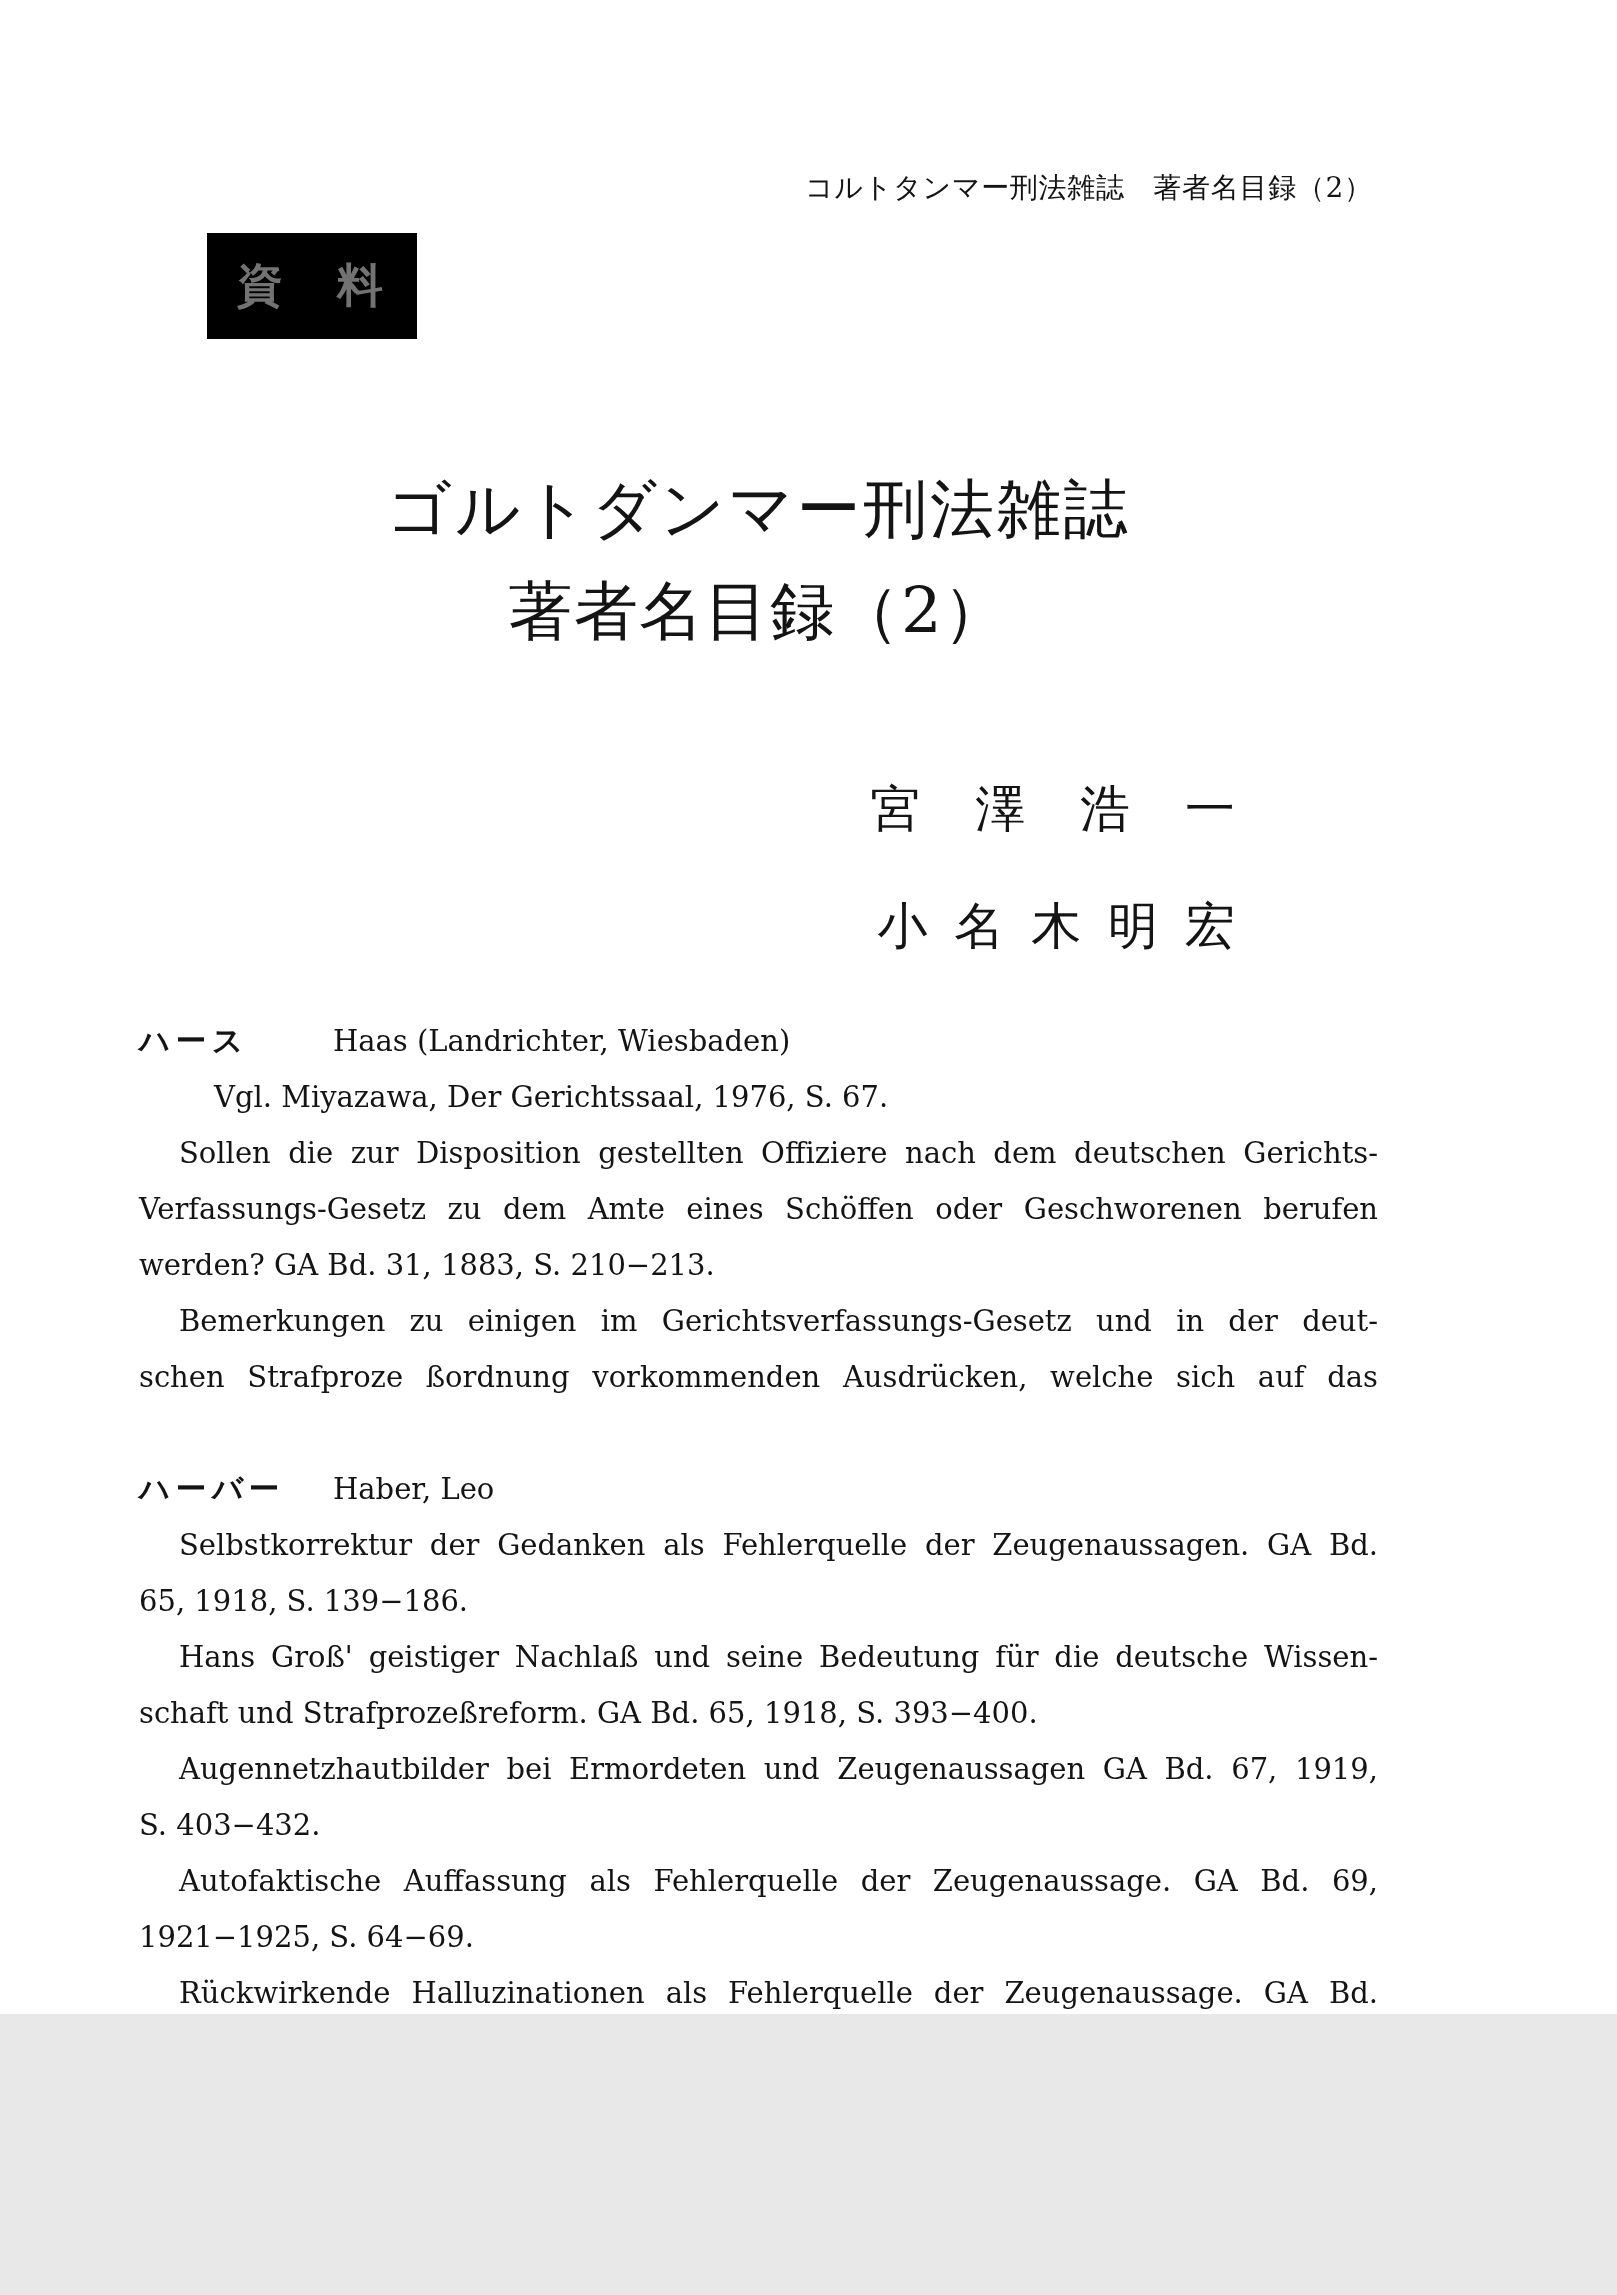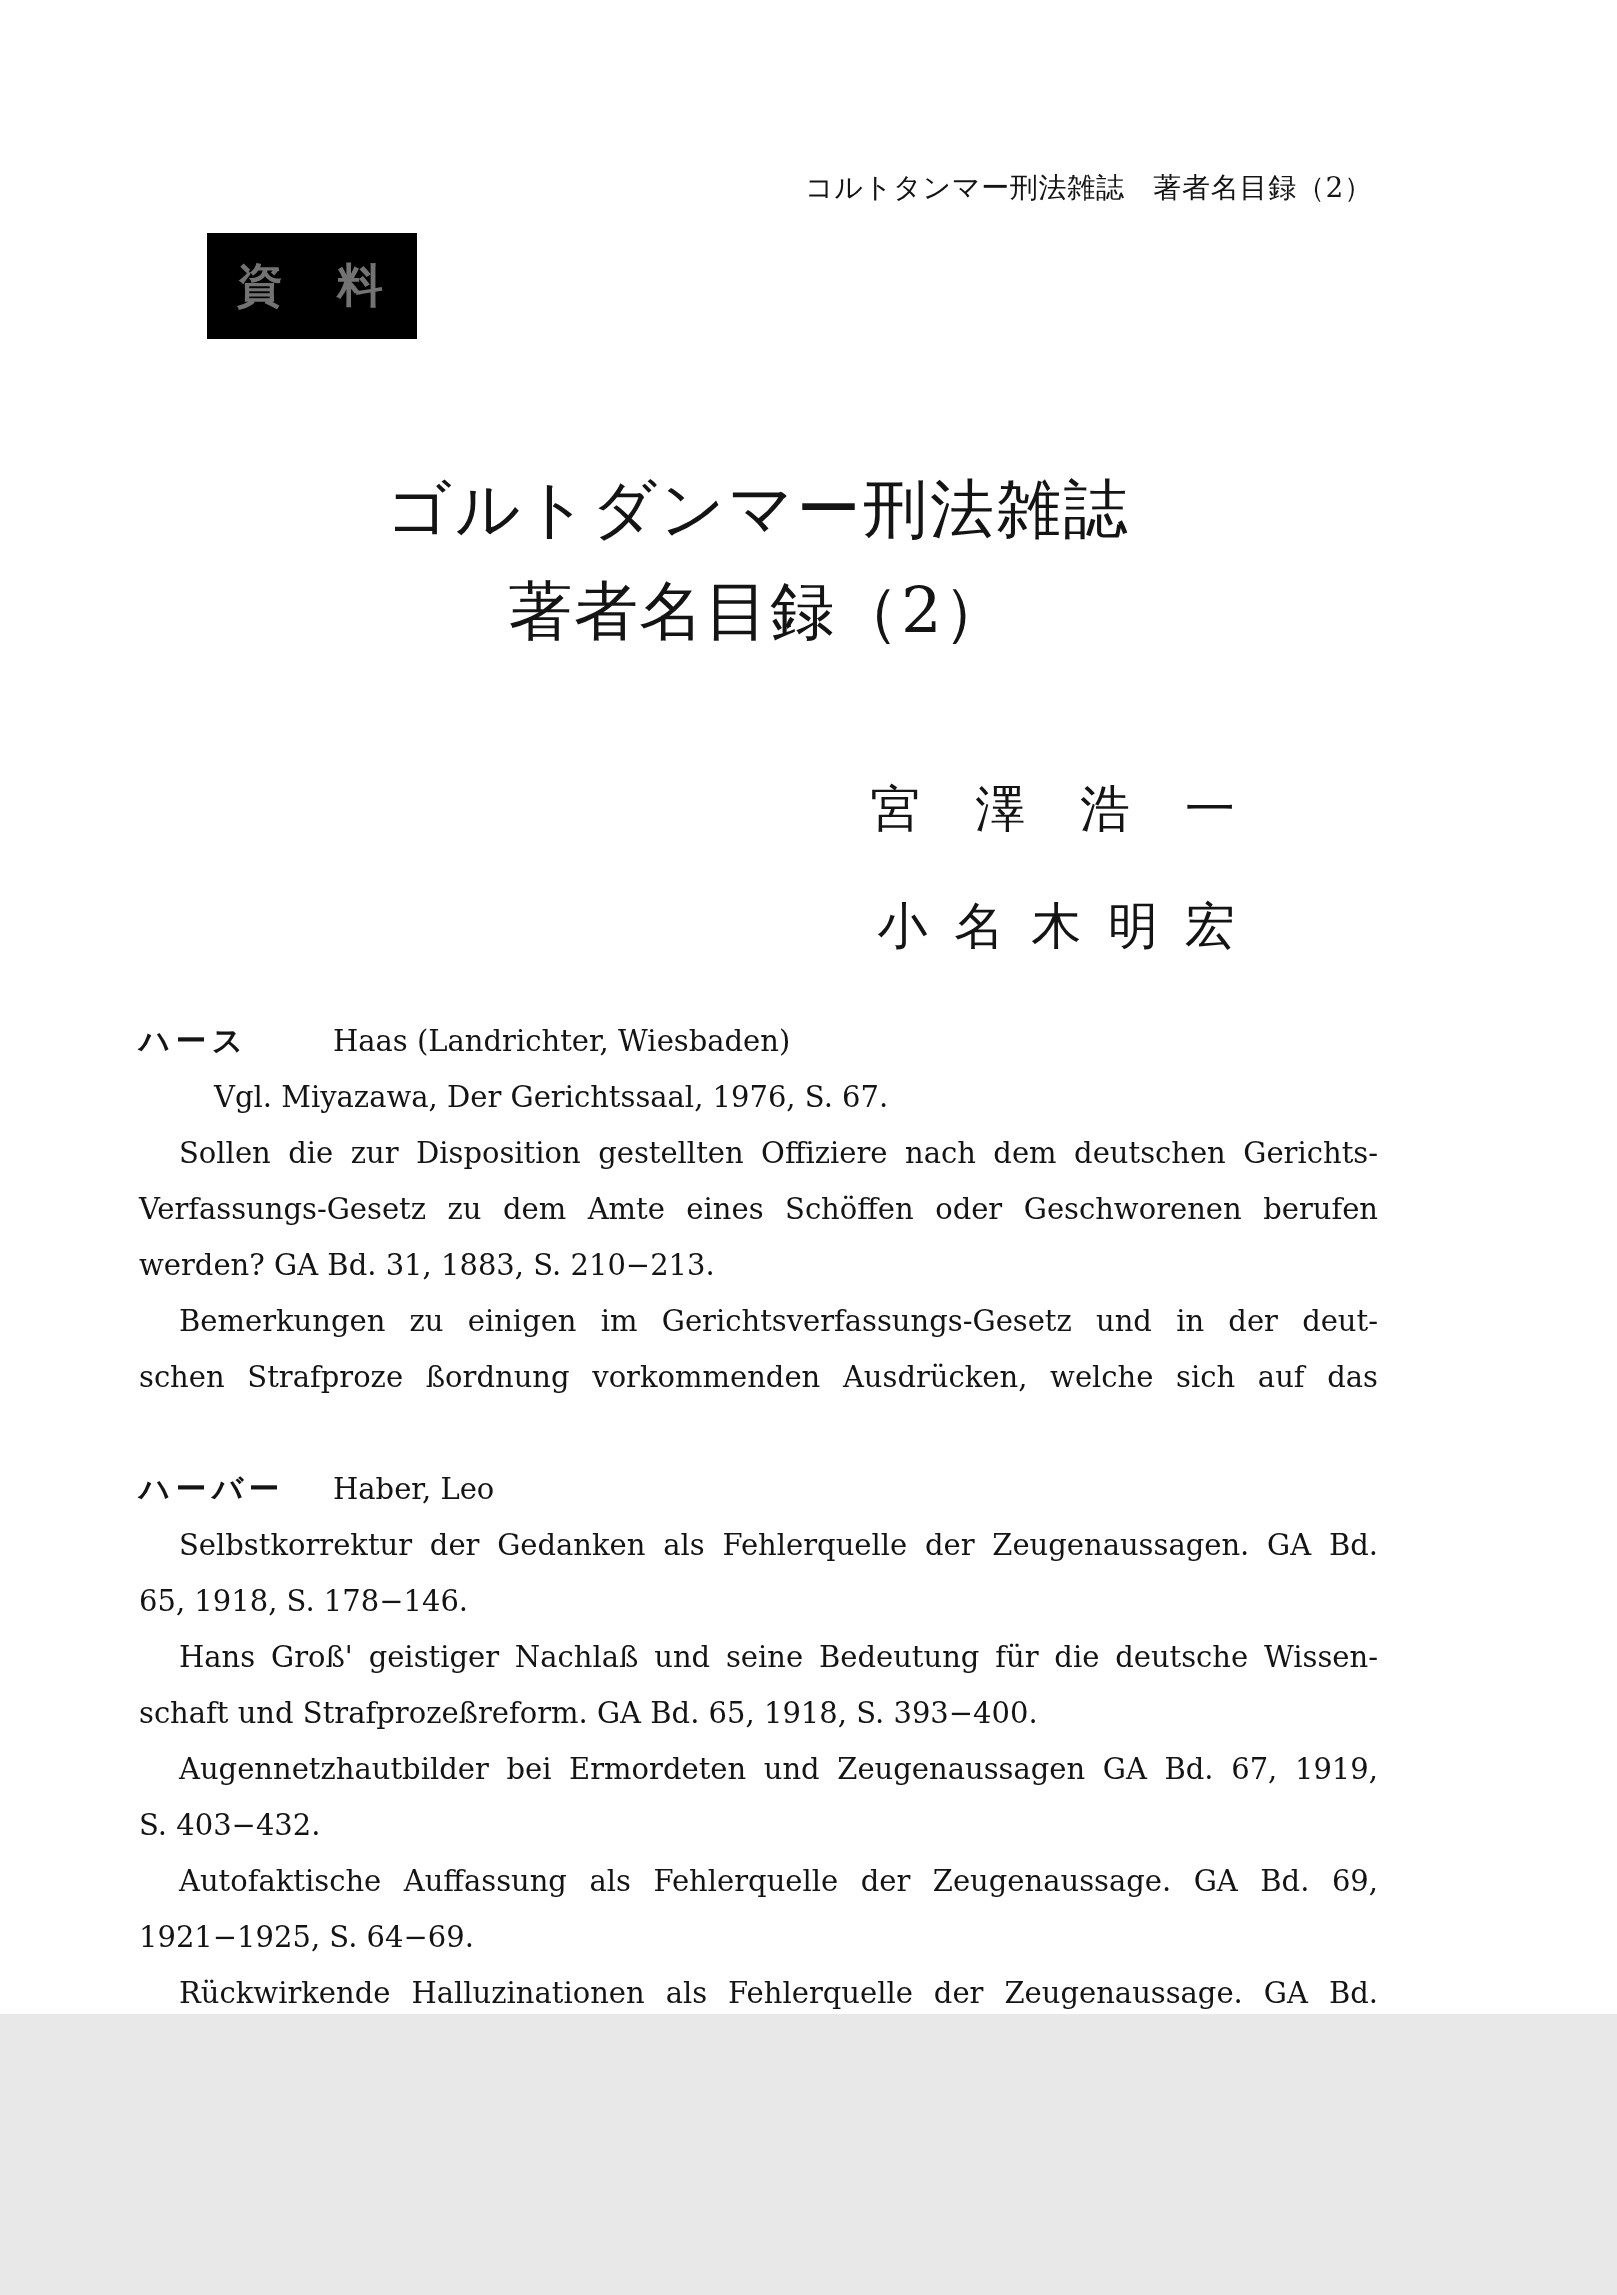--- a/index.html
+++ b/index.html
@@ -86,21 +86,21 @@
     <div class="line heading"><span class="kana">ハース</span><span class="latin">Haas (Landrichter, Wiesbaden)</span></div>
     <div class="line deep">Vgl. Miyazawa, Der Gerichtssaal, 1976, S. 67.</div>
     <div class="line first j">Sollen die zur Disposition gestellten Offiziere nach dem deutschen Gerichts-</div>
     <div class="line j">Verfassungs-Gesetz zu dem Amte eines Schöffen oder Geschworenen berufen</div>
     <div class="line">werden? GA Bd. 31, 1883, S. 210−213.</div>
     <div class="line first j">Bemerkungen zu einigen im Gerichtsverfassungs-Gesetz und in der deut-</div>
     <div class="line j">schen Strafproze ßordnung vorkommenden Ausdrücken, welche sich auf das</div>
     <div class="line spacer"></div>
     <div class="line heading"><span class="kana">ハーバー</span><span class="latin">Haber, Leo</span></div>
     <div class="line first j">Selbstkorrektur der Gedanken als Fehlerquelle der Zeugenaussagen. GA Bd.</div>
-    <div class="line">65, 1918, S. 178−146.</div>
+    <div class="line">65, 1918, S. 139−186.</div>
     <div class="line first j">Hans Groß' geistiger Nachlaß und seine Bedeutung für die deutsche Wissen-</div>
     <div class="line">schaft und Strafprozeßreform. GA Bd. 65, 1918, S. 393−400.</div>
     <div class="line first j">Augennetzhautbilder bei Ermordeten und Zeugenaussagen GA Bd. 67, 1919,</div>
     <div class="line">S. 403−432.</div>
     <div class="line first j">Autofaktische Auffassung als Fehlerquelle der Zeugenaussage. GA Bd. 69,</div>
     <div class="line">1921−1925, S. 64−69.</div>
     <div class="line first j">Rückwirkende Halluzinationen als Fehlerquelle der Zeugenaussage. GA Bd.</div>
   </div>
 
   <div class="footer">(9)176</div>

